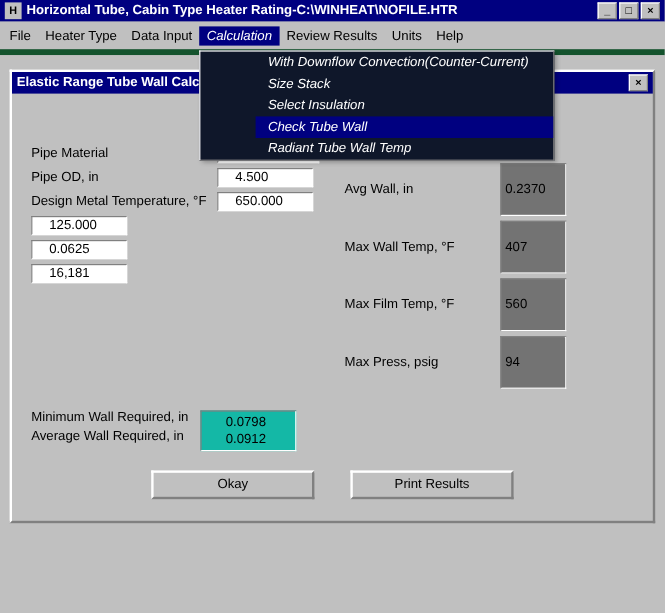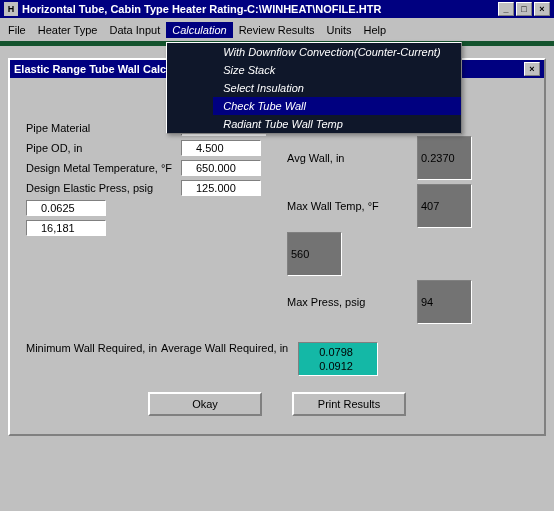--- a/index.html
+++ b/index.html
@@ -210,21 +210,21 @@
     }
 
     .min-avg-section {
       margin-top: 14px;
       display: flex;
       gap: 10px;
       align-items: flex-start;
     }
     .min-avg-labels {
       display: flex;
-      flex-direction: row;
+      flex-direction: column;
       gap: 4px;
     }
     .min-avg-values {
       background: #14b8a6;
       border: 1px solid;
       border-color: #808080 #ffffff #ffffff #808080;
       padding: 2px 20px;
       font-size: 11px;
       min-width: 80px;
     }
@@ -237,21 +237,21 @@
       justify-content: center;
       gap: 30px;
       margin-top: 16px;
       margin-bottom: 8px;
     }
     .dialog-btn {
       background: #c0c0c0;
       border: 2px solid;
       border-color: #ffffff #808080 #808080 #ffffff;
       padding: 4px 0;
-      width: 114px;
+      width: 136px;
       font-size: 11px;
       cursor: pointer;
       text-align: center;
     }
   </style>
 </head>
 <body>
 
 <div class="title-bar">
   <div class="title-bar-icon">H</div>
@@ -303,21 +303,20 @@
           </div>
           <div class="field-row">
             <span class="field-label">Pipe OD, in</span>
             <span class="field-value">4.500</span>
           </div>
           <div class="field-row">
             <span class="field-label">Design Metal Temperature, °F</span>
             <span class="field-value">650.000</span>
           </div>
           <div class="field-row">
-            <span class="field-label">Design Elastic Press, psig</span>
             <span class="field-value">125.000</span>
           </div>
           <div class="field-row">
             <span class="field-value">0.0625</span>
           </div>
           <div class="field-row">
             <span class="field-value">16,181</span>
           </div>
         </div>
 
@@ -325,20 +324,21 @@
           <div class="calc-title">Calculated Values:</div>
           <div class="calc-row">
             <span class="calc-label">Avg Wall, in</span>
             <span class="calc-value">0.2370</span>
           </div>
           <div class="calc-row">
             <span class="calc-label">Max Wall Temp, °F</span>
             <span class="calc-value">407</span>
           </div>
           <div class="calc-row">
+            <span class="calc-label">Max Film Temp, °F</span>
             <span class="calc-value">560</span>
           </div>
           <div class="calc-row">
             <span class="calc-label">Max Press, psig</span>
             <span class="calc-value">94</span>
           </div>
         </div>
       </div>
 
       <div class="min-avg-section">

